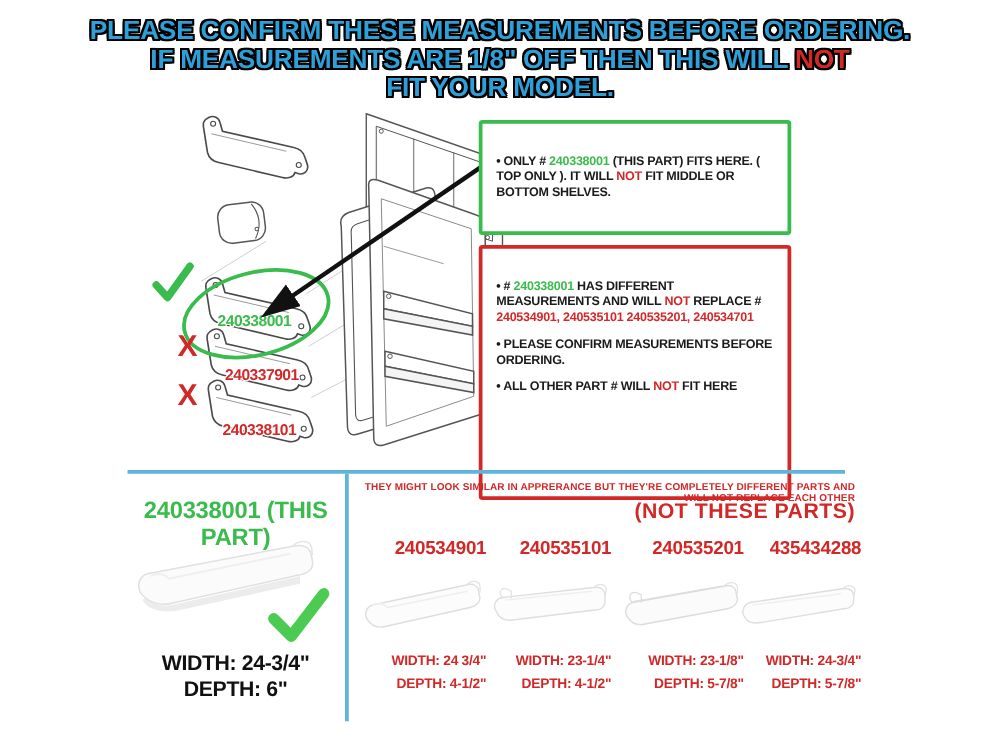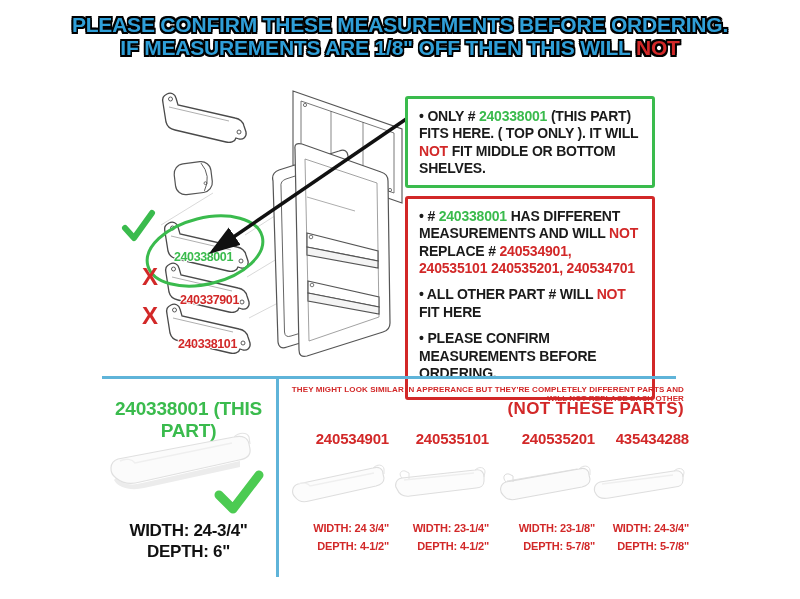--- a/index.html
+++ b/index.html
@@ -13,22 +13,22 @@
        font-weight:bold;font-size:21px;line-height:23px;letter-spacing:-0.2px;}
   .hdr .ln{display:block;
     text-shadow:-1.6px -1.6px 0 #000,1.6px -1.6px 0 #000,-1.6px 1.6px 0 #000,
                  1.6px 1.6px 0 #000,-1.6px 0 0 #000,1.6px 0 0 #000,
                  0 -1.6px 0 #000,0 1.6px 0 #000;}
   .seg-blue{color:var(--blue);}
   .seg-red{color:var(--red);}
   .seg-green{color:var(--green);}
   .seg-black{color:#1a1a1a;}
   
-  .box{position:absolute;left:405px;width:250px;box-sizing:border-box;
-       padding:9px 11px;font-weight:bold;font-size:14px;line-height:1.24;
+  .box{position:absolute;left:383px;width:250px;box-sizing:border-box;
+       padding:25px 11px;font-weight:bold;font-size:10px;line-height:1.24;
        letter-spacing:-0.2px;color:#1a1a1a;background:#fff;border-radius:3px;}
   .box-green{top:96px;height:92px;border:3px solid var(--green);}
   .box-red{top:196px;height:204px;border:3px solid var(--red);}
   .box p{margin:0 0 9px 0;}
   .box p:last-child{margin-bottom:0;}
   
   .div-h{position:absolute;left:102px;top:376px;width:574px;height:3px;background:var(--divider);}
   .div-v{position:absolute;left:276px;top:379px;width:3px;height:198px;background:var(--divider);}
   
   .bl-title{position:absolute;left:96px;top:398px;width:185px;text-align:center;
@@ -53,20 +53,21 @@
   .xmark{font-weight:bold;font-size:24px;fill:var(--red);}
 </style>
 </head>
 <body>
 
 <div class="page">
 
   <div class="hdr">
     <span class="ln"><span class="seg-blue">PLEASE CONFIRM THESE MEASUREMENTS BEFORE ORDERING.</span></span>
     <span class="ln"><span class="seg-blue">IF MEASUREMENTS ARE 1/8" OFF THEN THIS WILL </span><span class="seg-red">NOT</span></span>
+    <span class="ln"><span class="seg-blue">FIT YOUR MODEL.</span></span>
   </div>
 
   <svg class="diagram" width="325" height="292" viewBox="0 0 325 292">
     <defs>
       <g id="rail">
         <path d="M8,3 C12,1 16,3 17,7 L19,14 L76,27 C81,28 84,31 85,35 L87,41 C88,46 84,49 80,48 L77,47 C76,51 71,52 67,51 L16,39 C11,38 8,35 7,31 L4,12 C3,7 4,5 8,3 Z" fill="#fff" stroke="#4a4a4a" stroke-width="1.3"></path>
         <path d="M10,16 L70,30" stroke="#9a9a9a" stroke-width="0.8" fill="none"></path>
         <circle cx="11.5" cy="8" r="2" fill="none" stroke="#4a4a4a" stroke-width="0.9"></circle>
         <circle cx="80" cy="41" r="2" fill="none" stroke="#4a4a4a" stroke-width="0.9"></circle>
       </g>
@@ -133,22 +134,22 @@
 
     <line x1="320" y1="28" x2="118" y2="166" stroke="#111" stroke-width="3.5" marker-end="url(#ah)"></line>
   </svg>
 
   <div class="box box-green">
     <p><span class="seg-black">• ONLY # </span><span class="seg-green">240338001</span><span class="seg-black"> (THIS PART) FITS HERE. ( TOP ONLY ). IT WILL </span><span class="seg-red">NOT</span><span class="seg-black"> FIT MIDDLE OR BOTTOM SHELVES.</span></p>
   </div>
 
   <div class="box box-red">
     <p><span class="seg-black">• # </span><span class="seg-green">240338001</span><span class="seg-black">  HAS DIFFERENT MEASUREMENTS AND WILL </span><span class="seg-red">NOT</span><span class="seg-black"> REPLACE # </span><span class="seg-red">240534901, 240535101 240535201, 240534701</span></p>
+    <p><span class="seg-black">• PLEASE CONFIRM MEASUREMENTS BEFORE ORDERING.</span></p>
     <p><span class="seg-black">• ALL OTHER PART # WILL </span><span class="seg-red">NOT</span><span class="seg-black"> FIT HERE</span></p>
-    <p><span class="seg-black">• PLEASE CONFIRM MEASUREMENTS BEFORE ORDERING.</span></p>
   </div>
 
   <div class="div-h"></div>
   <div class="div-v"></div>
 
   <div class="bl-title">240338001 (THIS PART)</div>
 
   <svg class="bl-part" width="162" height="78" viewBox="0 0 162 78">
     <path d="M10,50 C16,56 25,58 36,55 L134,33 L134,39 L38,60 C25,63 12,60 8,52 Z" fill="#ececec"></path>
     <path d="M10,50 C3,45 3,34 12,31 L128,9 C137,7 142,10 143,16 L144,21 C145,28 139,31 133,32 L34,54 C24,57 16,55 10,50 Z" fill="#fbfbfb" stroke="#e0e0e0" stroke-width="1.2"></path>

